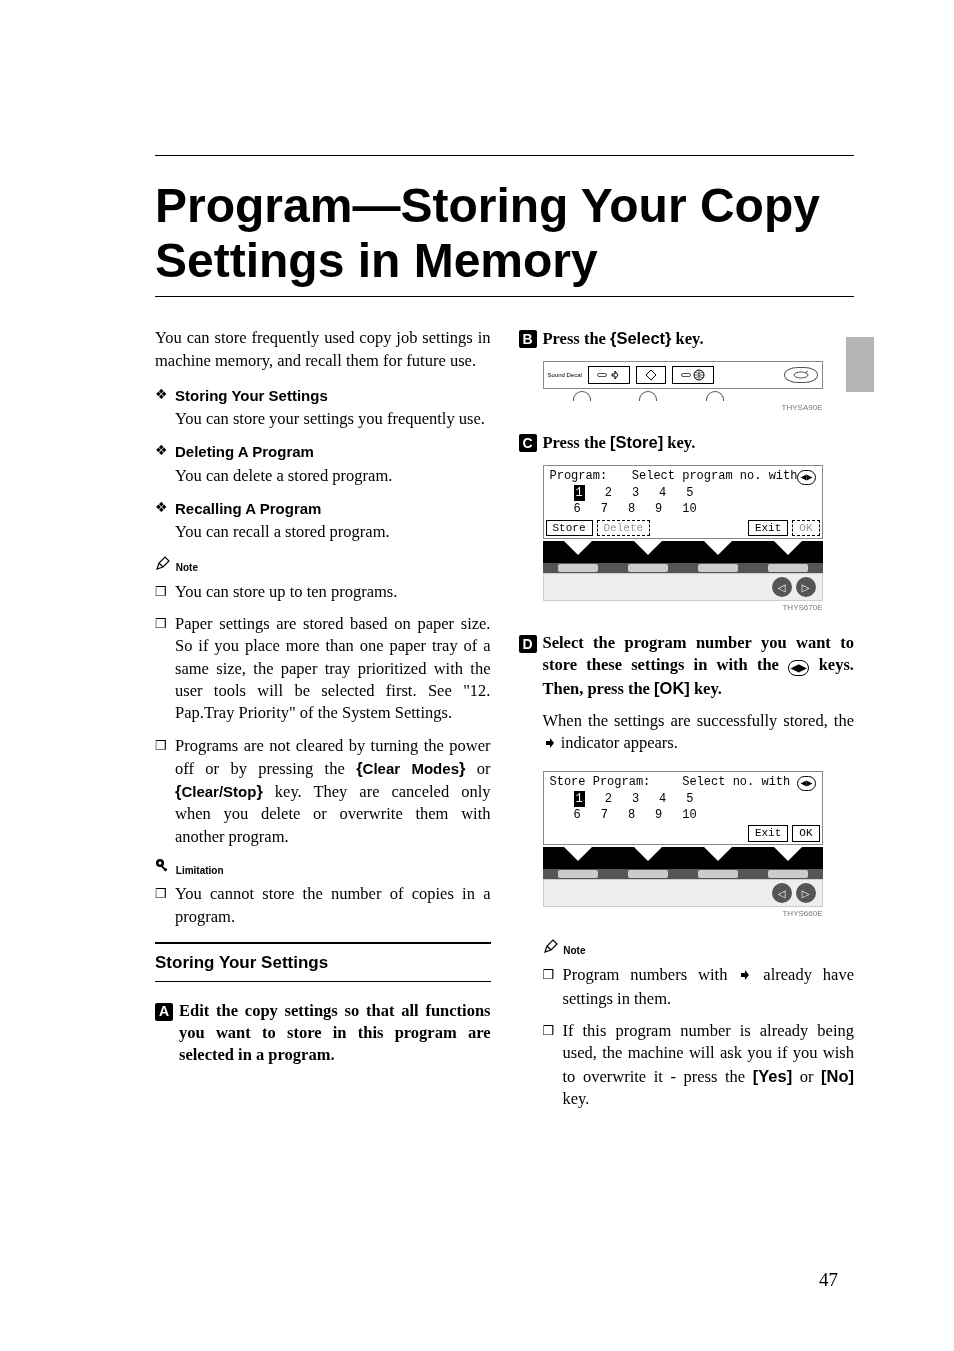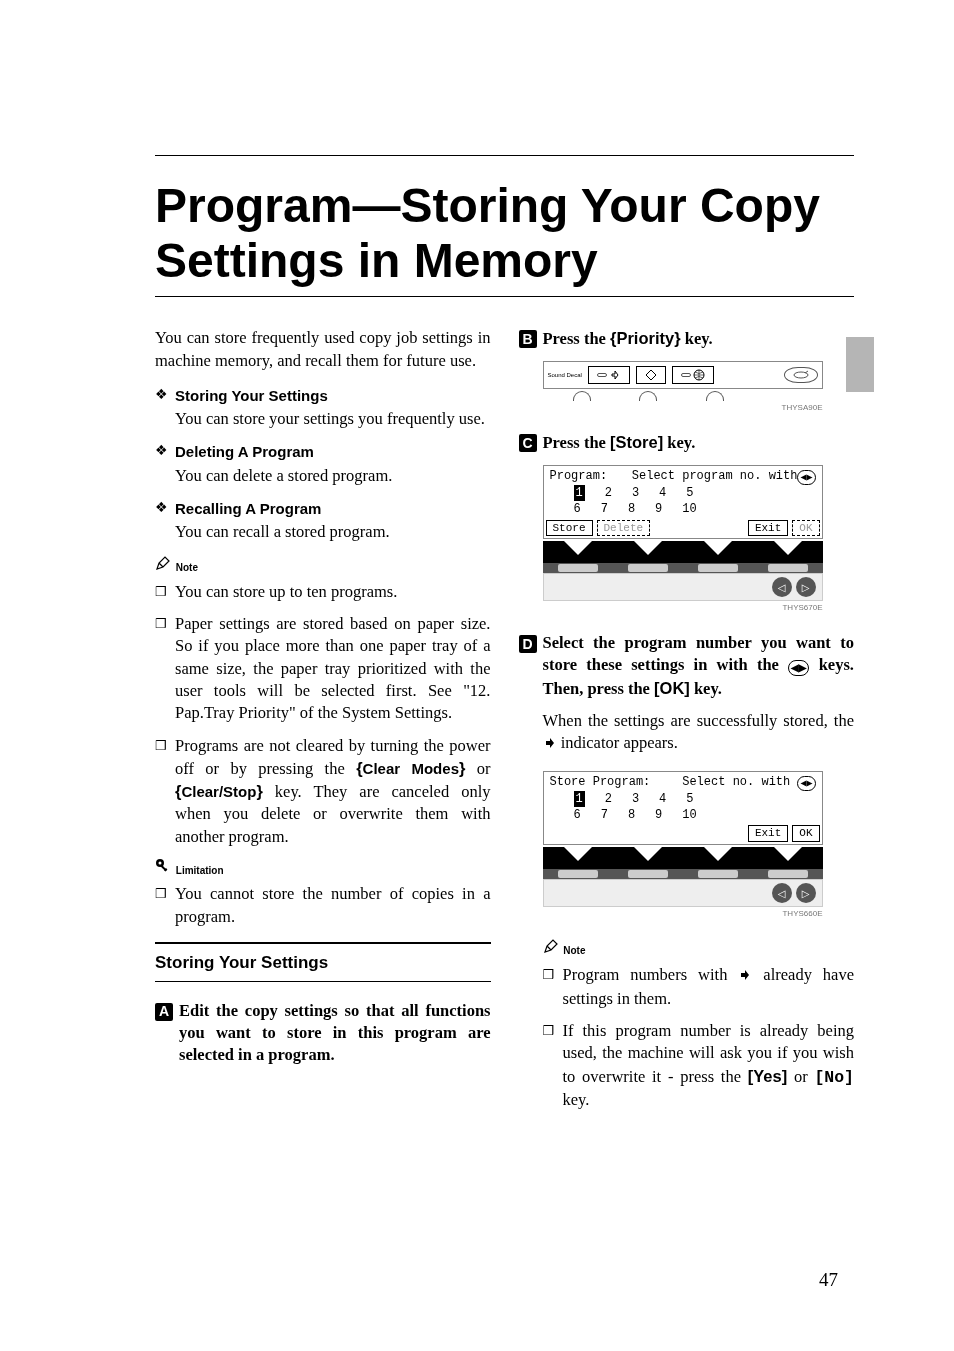--- a/index.html
+++ b/index.html
@@ -126,21 +126,21 @@
       <div class="step">
         <div class="step-num">A</div>
         <div class="step-text">Edit the copy settings so that all functions you want to store in this program are selected in a program.</div>
       </div>
     </div>
 
     <div class="col">
       <div class="step">
         <div class="step-num">B</div>
         <div class="step-text">
-          <span>Press the </span><span class="key-bracket">{</span><span style="font-family:Arial;font-weight:bold;">Priority</span><span class="key-bracket">}</span><span> key.</span>
+          <span>Press the </span><span class="key-bracket">{</span><span style="font-family:Arial;font-weight:bold;">Select</span><span class="key-bracket">}</span><span> key.</span>
         </div>
       </div>
 
       <div class="fig">
         <div class="ctrl-panel">
           <div style="display:flex;flex-direction:column;align-items:center;">
             <div class="tiny-label">Sound Decal</div>
           </div>
           <div class="ctrl-btn">
             <span class="ctrl-led"></span>
@@ -296,20 +296,20 @@
         </span>
         <span>Note</span>
       </div>
       <ul class="note-list" style="margin-left:24px;">
         <li>
           <span>Program numbers with </span><span class="inlicon"><svg width="14" height="14" viewBox="0 0 14 14">
                 <path d="M7 2 L11 7 L7 12 L7 9 L3 9 L3 5 L7 5 Z" fill="#000"></path>
               </svg></span><span> already have settings in them.</span>
         </li>
         <li>
-          <span>If this program number is already being used, the machine will ask you if you wish to overwrite it - press the </span><span style="font-family:Arial;font-weight:bold;">[Yes]</span><span> or </span><span style="font-family:Liberation Mono, monospace;font-weight:bold;">[No]</span><span> key.</span>
+          <span>If this program number is already being used, the machine will ask you if you wish to overwrite it - press the </span><span style="font-family:Arial;font-weight:bold;">[Yes]</span><span> or </span><span style="font-family:Liberation Sans, sans-serif;font-weight:bold;">[No]</span><span> key.</span>
         </li>
       </ul>
     </div>
   </div>
 
   <div class="page-num">47</div>
 </div>
 
 </body></html>

